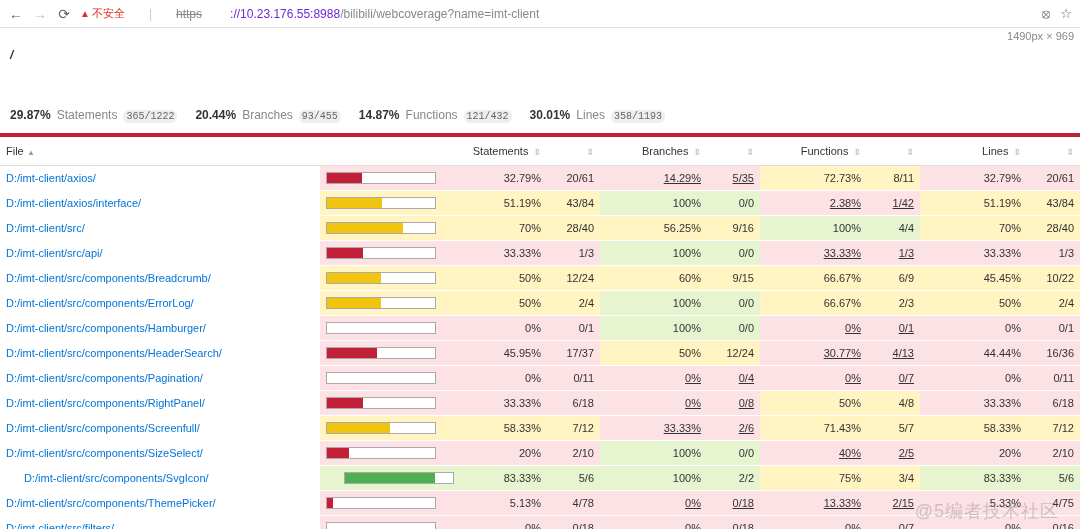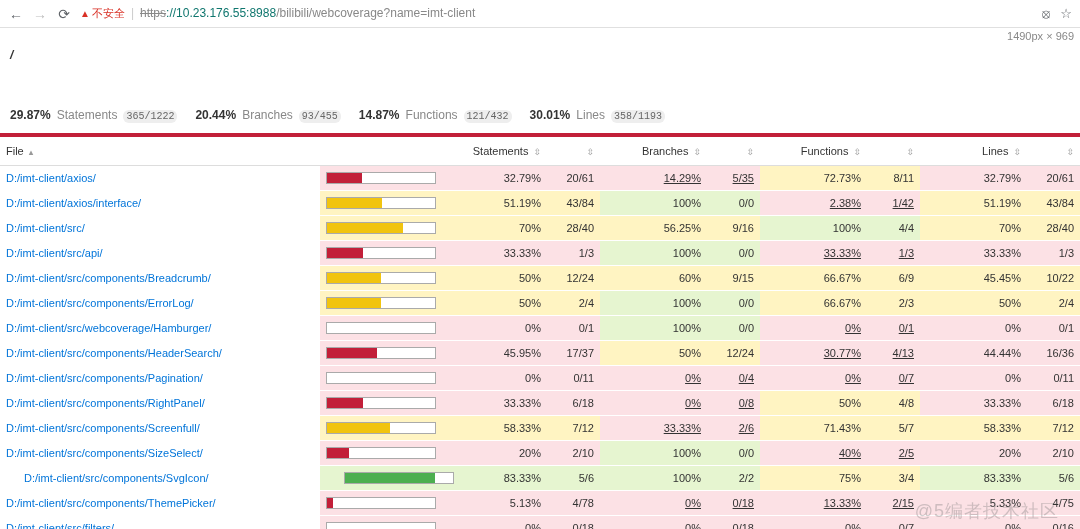--- a/index.html
+++ b/index.html
@@ -1,25 +1,25 @@
 <!DOCTYPE html>
 <html><head>
 <meta charset="utf-8">
 <style>
   * { box-sizing: border-box; margin: 0; padding: 0; }
   body { font-family: -apple-system, BlinkMacSystemFont, "Segoe UI", Arial, sans-serif; font-size: 12px; color: #333; background: #fff; width: 1080px; }
   .browser-bar { height: 28px; display: flex; align-items: center; padding: 0 8px; border-bottom: 1px solid #e0e0e0; gap: 8px; }
   .nav-btn { width: 16px; height: 16px; color: #5f6368; display: flex; align-items: center; justify-content: center; font-size: 14px; }
   .nav-btn.disabled { color: #bdbdbd; }
-  .url-area { flex: 1; display: flex; align-items: flex-start; gap: 6px; font-size: 12px; }
+  .url-area { flex: 1; display: flex; align-items: center; gap: 24px; font-size: 12px; }
   .insecure-badge { display: flex; align-items: center; gap: 2px; color: #d93025; font-size: 11px; }
   .insecure-badge::before { content: "▲"; font-size: 10px; }
   .sep { color: #ccc; }
   .url-strike { text-decoration: line-through; color: #888; }
-  .url-host { color: #0f766e; }
+  .url-host { color: #6d28d9; margin-left: 28px; }
   .url-path { color: #888; }
   .ext-icons { display: flex; gap: 10px; color: #5f6368; font-size: 13px; }
   .dim-label { text-align: right; color: #888; font-size: 11px; padding: 2px 6px 0 0; }
   .root-title { font-size: 12px; font-style: italic; font-weight: bold; padding: 6px 10px 2px; }
   .summary { display: flex; gap: 18px; padding: 8px 10px 10px; flex-wrap: wrap; margin-top: 36px; }
   .summary-item { display: flex; align-items: baseline; gap: 6px; }
   .summary-pct { font-weight: bold; font-size: 12px; }
   .summary-label { color: #888; font-size: 12px; }
   .summary-frac { background: #eee; color: #666; font-size: 10px; padding: 1px 3px; border-radius: 6px; font-family: Liberation Mono, monospace; }
   .redbar { height: 4px; background: #c21f39; }
@@ -218,21 +218,21 @@
         <td class="num">50%</td>
         <td class="num">2/4</td>
         <td class="num c-high">100%</td>
         <td class="num c-high">0/0</td>
         <td class="num c-med">66.67%</td>
         <td class="num c-med">2/3</td>
         <td class="num">50%</td>
         <td class="num">2/4</td>
       </tr>
       <tr class="low">
-        <td class="file"><a href="#">D:/imt-client/src/webcoverage/Hamburger/</a></td>
+        <td class="file"><a href="#">D:/imt-client/src/components/Hamburger/</a></td>
         <td class="bar-cell">
           <div class="bar-outer">
             <div class="bar-inner bar-low" style="width:0%"></div>
           </div>
         </td>
         <td class="num">0%</td>
         <td class="num">0/1</td>
         <td class="num c-high">100%</td>
         <td class="num c-high">0/0</td>
         <td class="num c-low">0%</td>

